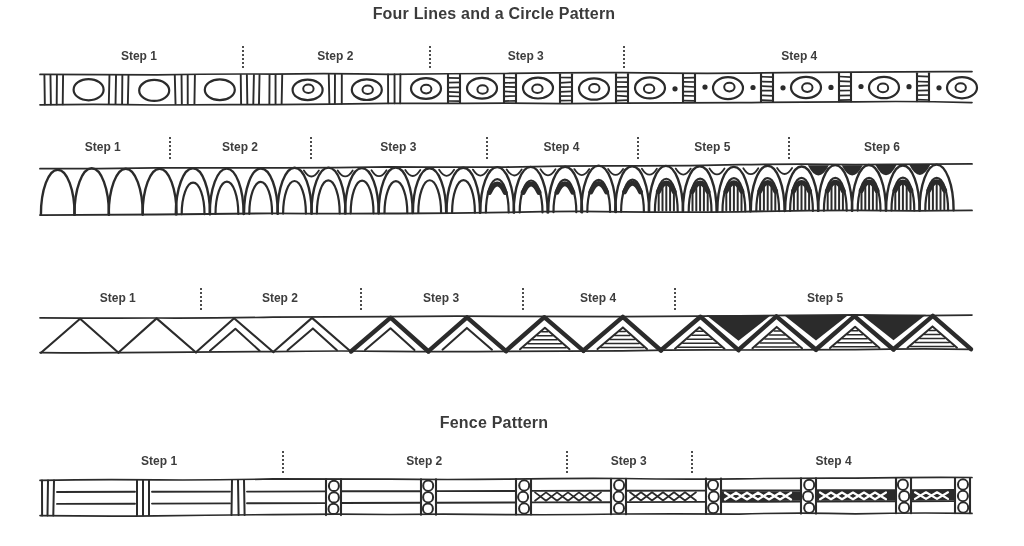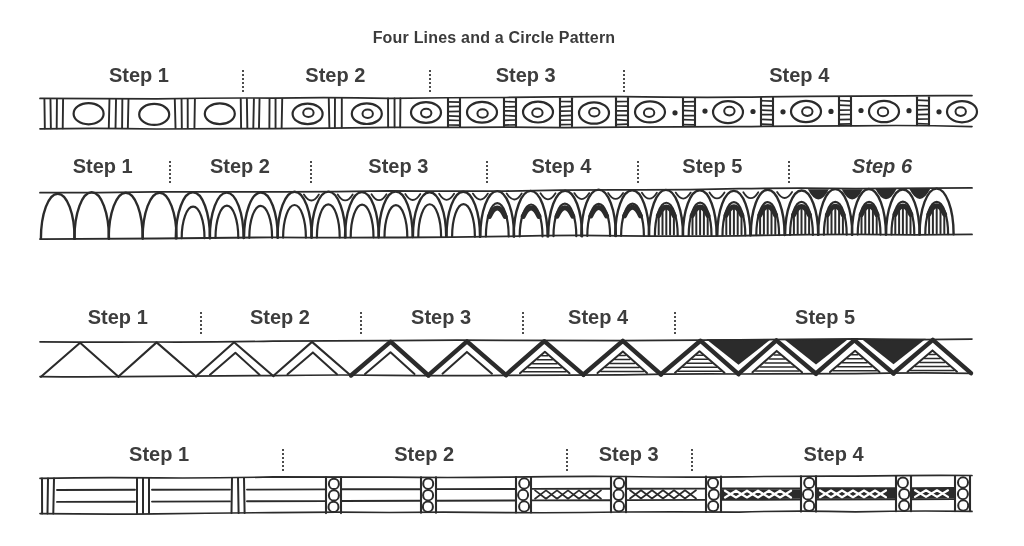--- a/index.html
+++ b/index.html
@@ -1,23 +1,23 @@
 <!DOCTYPE html>
 <html><head>
 <meta charset="utf-8">
 <style>
   html,body{margin:0;padding:0;background:#e9e9e9;}
   .page{position:relative;width:1024px;height:546px;background:#ffffff;overflow:hidden;
         font-family:"Liberation Sans",sans-serif;}
-  .pattern{position:absolute;left:36px;width:944px;margin-top:24px;}
+  .pattern{position:absolute;left:36px;width:944px;}
   .ptitle{margin:0;width:916px;height:26px;line-height:24px;text-align:center;
           font-size:16px;font-weight:700;color:#3b3b3b;letter-spacing:.2px;}
   .steps{position:relative;width:940px;}
   .step-label{position:absolute;bottom:3px;transform:translateX(-50%);
-              font-size:20px;font-weight:700;color:#3d3d3d;white-space:nowrap;}
+              font-size:12px;font-weight:700;color:#3d3d3d;white-space:nowrap;}
   .sep{position:absolute;bottom:-2px;height:22px;width:0;border-left:2.5px dotted #4c4c4c;}
   svg.band{display:block;overflow:visible;}
 </style>
 </head>
 <body>
 
 <div class="page">
 
   <section class="pattern" style="top:2px">
     <h2 class="ptitle">Four Lines and a Circle Pattern</h2>
@@ -166,21 +166,21 @@
       </svg>
   </section>
 
   <section class="pattern" style="top:129px">
     <div class="steps" id="steps-1" style="height:28px">
         <span class="step-label" style="left: 7.1%;">Step 1</span>
         <span class="step-label" style="left: 21.7%;">Step 2</span>
         <span class="step-label" style="left: 38.55%;">Step 3</span>
         <span class="step-label" style="left: 55.9%;">Step 4</span>
         <span class="step-label" style="left: 71.95%;">Step 5</span>
-        <span class="step-label" style="left: 90%; font-style: italic;">Step 6</span>
+        <span class="step-label" style="left: 90%;">Step 6</span>
         <span class="sep" style="left: 14.2%;"></span>
         <span class="sep" style="left: 29.2%;"></span>
         <span class="sep" style="left: 47.9%;"></span>
         <span class="sep" style="left: 63.9%;"></span>
         <span class="sep" style="left: 80%;"></span>
       </div>
     <svg class="band" id="band-1" width="940" height="64" viewBox="0 0 940 64">
         <g>
           <path fill="none" stroke="#2b2b2b" stroke-width="2.4" stroke-linecap="round" stroke-linejoin="round" d="M 4.9 57.9 A 16.4 44 0 0 1 38.6 57.9"></path>
           <path fill="none" stroke="#2b2b2b" stroke-width="2.4" stroke-linecap="round" stroke-linejoin="round" d="M 38.4 57.7 A 16.4 44 0 0 1 73.0 57.7"></path>
@@ -403,20 +403,21 @@
           <path d="M 670.3 7.3 L 734.8 7.3 L 702.5 32.8 Z" fill="#2b2b2b"></path>
           <path d="M 747.8 7.0 L 812.3 7.0 L 780 32.5 Z" fill="#2b2b2b"></path>
           <path d="M 825.3 6.8 L 889.8 6.8 L 857.5 32.3 Z" fill="#2b2b2b"></path>
         </g>
         <path fill="none" stroke="#2b2b2b" stroke-width="1.7" stroke-linecap="round" stroke-linejoin="round" d="M 4 9.8 Q 62.3 10.2 120.5 10.0 Q 178.8 10.2 237.0 9.2 Q 295.3 8.7 353.5 8.7 Q 411.8 7.6 470.0 8.4 Q 528.3 8.7 586.5 8.7 Q 644.8 8.5 703.0 7.9 Q 761.3 7.4 819.5 6.8 Q 877.8 8.1 936.0 7.1"></path>
         <path fill="none" stroke="#2b2b2b" stroke-width="1.7" stroke-linecap="round" stroke-linejoin="round" d="M 4 44.6 Q 62.3 45.1 120.5 44.3 Q 178.8 43.9 237.0 43.6 Q 295.3 42.6 353.5 43.3 Q 411.8 44.0 470.0 43.3 Q 528.3 43.0 586.5 42.8 Q 644.8 41.6 703.0 42.0 Q 761.3 41.7 819.5 41.7 Q 877.8 40.3 936.0 41.3"></path>
       </svg>
   </section>
 
   <section class="pattern" style="top:411px">
+    <h2 class="ptitle">Fence Pattern</h2>
     <div class="steps" id="steps-3" style="height:34px">
         <span class="step-label" style="left: 13.1%;">Step 1</span>
         <span class="step-label" style="left: 41.3%;">Step 2</span>
         <span class="step-label" style="left: 63.05%;">Step 3</span>
         <span class="step-label" style="left: 84.85%;">Step 4</span>
         <span class="sep" style="left: 26.2%;"></span>
         <span class="sep" style="left: 56.4%;"></span>
         <span class="sep" style="left: 69.7%;"></span>
       </div>
     <svg class="band" id="band-3" width="940" height="52" viewBox="0 0 940 52">

